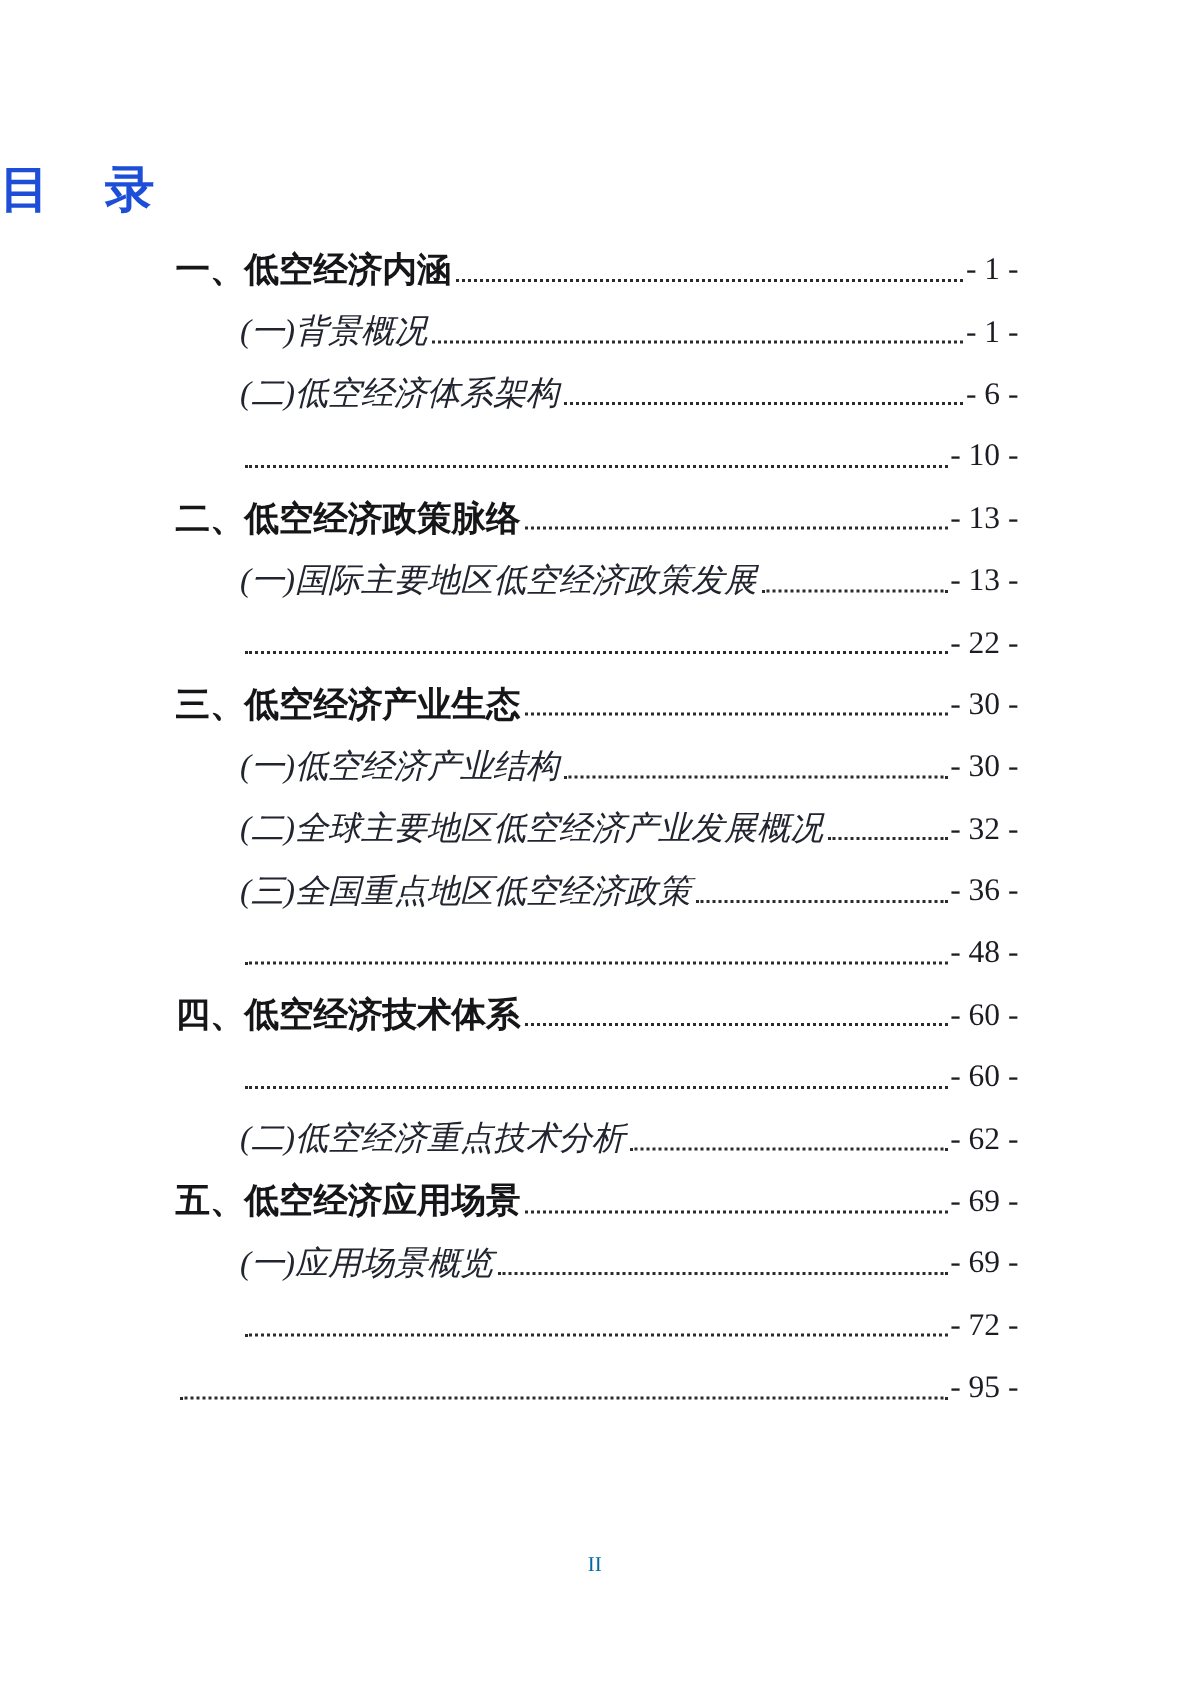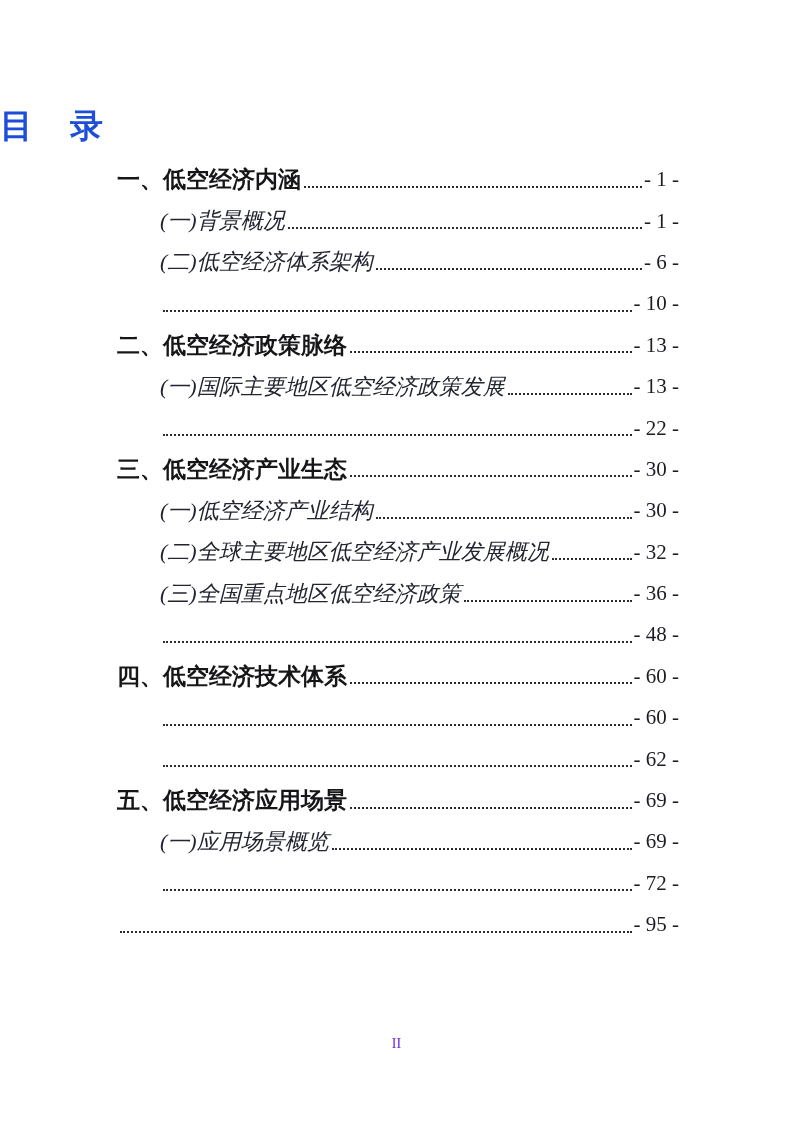--- a/index.html
+++ b/index.html
@@ -74,21 +74,21 @@
     color: #1c1d24;
   }
   .footer {
     position: absolute;
     top: 1036px;
     left: 0;
     right: 0;
     text-align: center;
     font-family: "Liberation Serif", serif;
     font-size: 14px;
-    color: #6d28d9;
+    color: #0369a1;
   }
 </style>
 </head>
 <body>
 
 <div class="page">
 
   <h1 class="doc-title">目　录</h1>
 
   <div class="toc" id="toc-list">
@@ -152,20 +152,21 @@
       <div class="toc-entry level1">
     <span class="entry-title">四、低空经济技术体系</span>
     <span class="dots"></span>
     <span class="pageno">- 60 -</span>
   </div>
       <div class="toc-entry level2">
     <span class="dots"></span>
     <span class="pageno">- 60 -</span>
   </div>
       <div class="toc-entry level2">
+    <span class="entry-title">(二)低空经济重点技术分析</span>
     <span class="dots"></span>
     <span class="pageno">- 62 -</span>
   </div>
       <div class="toc-entry level1">
     <span class="entry-title">五、低空经济应用场景</span>
     <span class="dots"></span>
     <span class="pageno">- 69 -</span>
   </div>
       <div class="toc-entry level2">
     <span class="entry-title">(一)应用场景概览</span>

